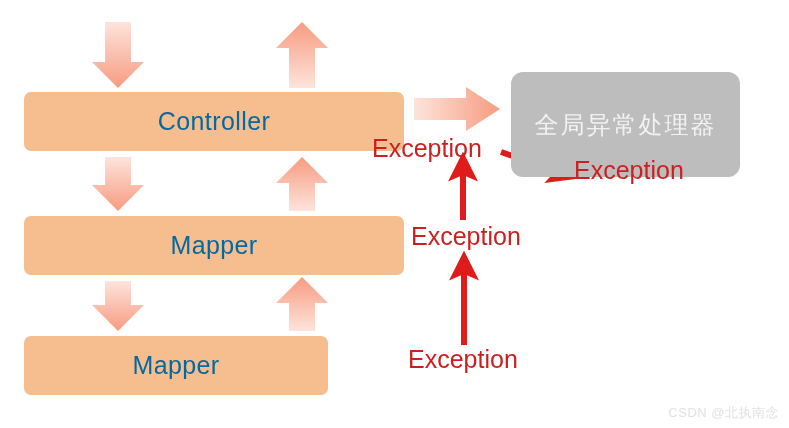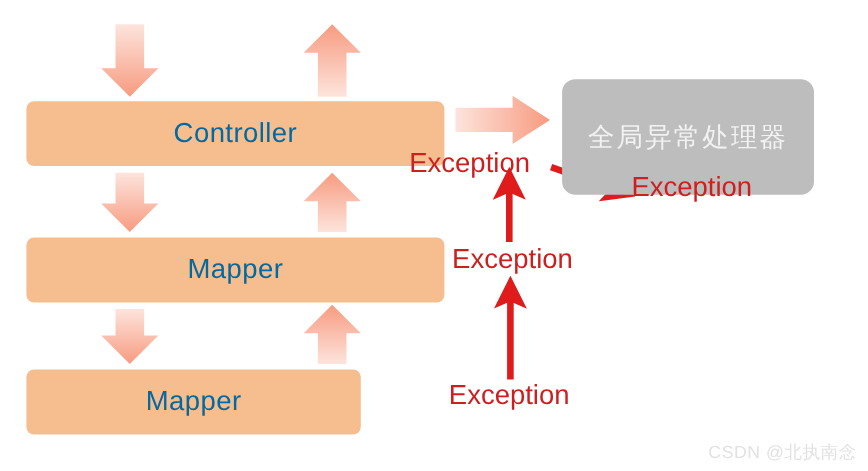--- a/index.html
+++ b/index.html
@@ -72,21 +72,21 @@
   #exc-handler    { left: 574px; top: 156px; }
   #exc-service    { left: 411px; top: 222px; }
   #exc-mapper     { left: 408px; top: 345px; }
 
   
   #watermark {
     position: absolute;
     right: 10px;
     bottom: 6px;
     color: #e2e2e2;
-    font-size: 16px;
+    font-size: 13px;
     letter-spacing: 0.5px;
     white-space: nowrap;
   }
 </style>
 </head>
 <body>
 
 <div id="canvas">
 
   <svg id="arrows" viewBox="0 0 789 428" xmlns="http://www.w3.org/2000/svg">

